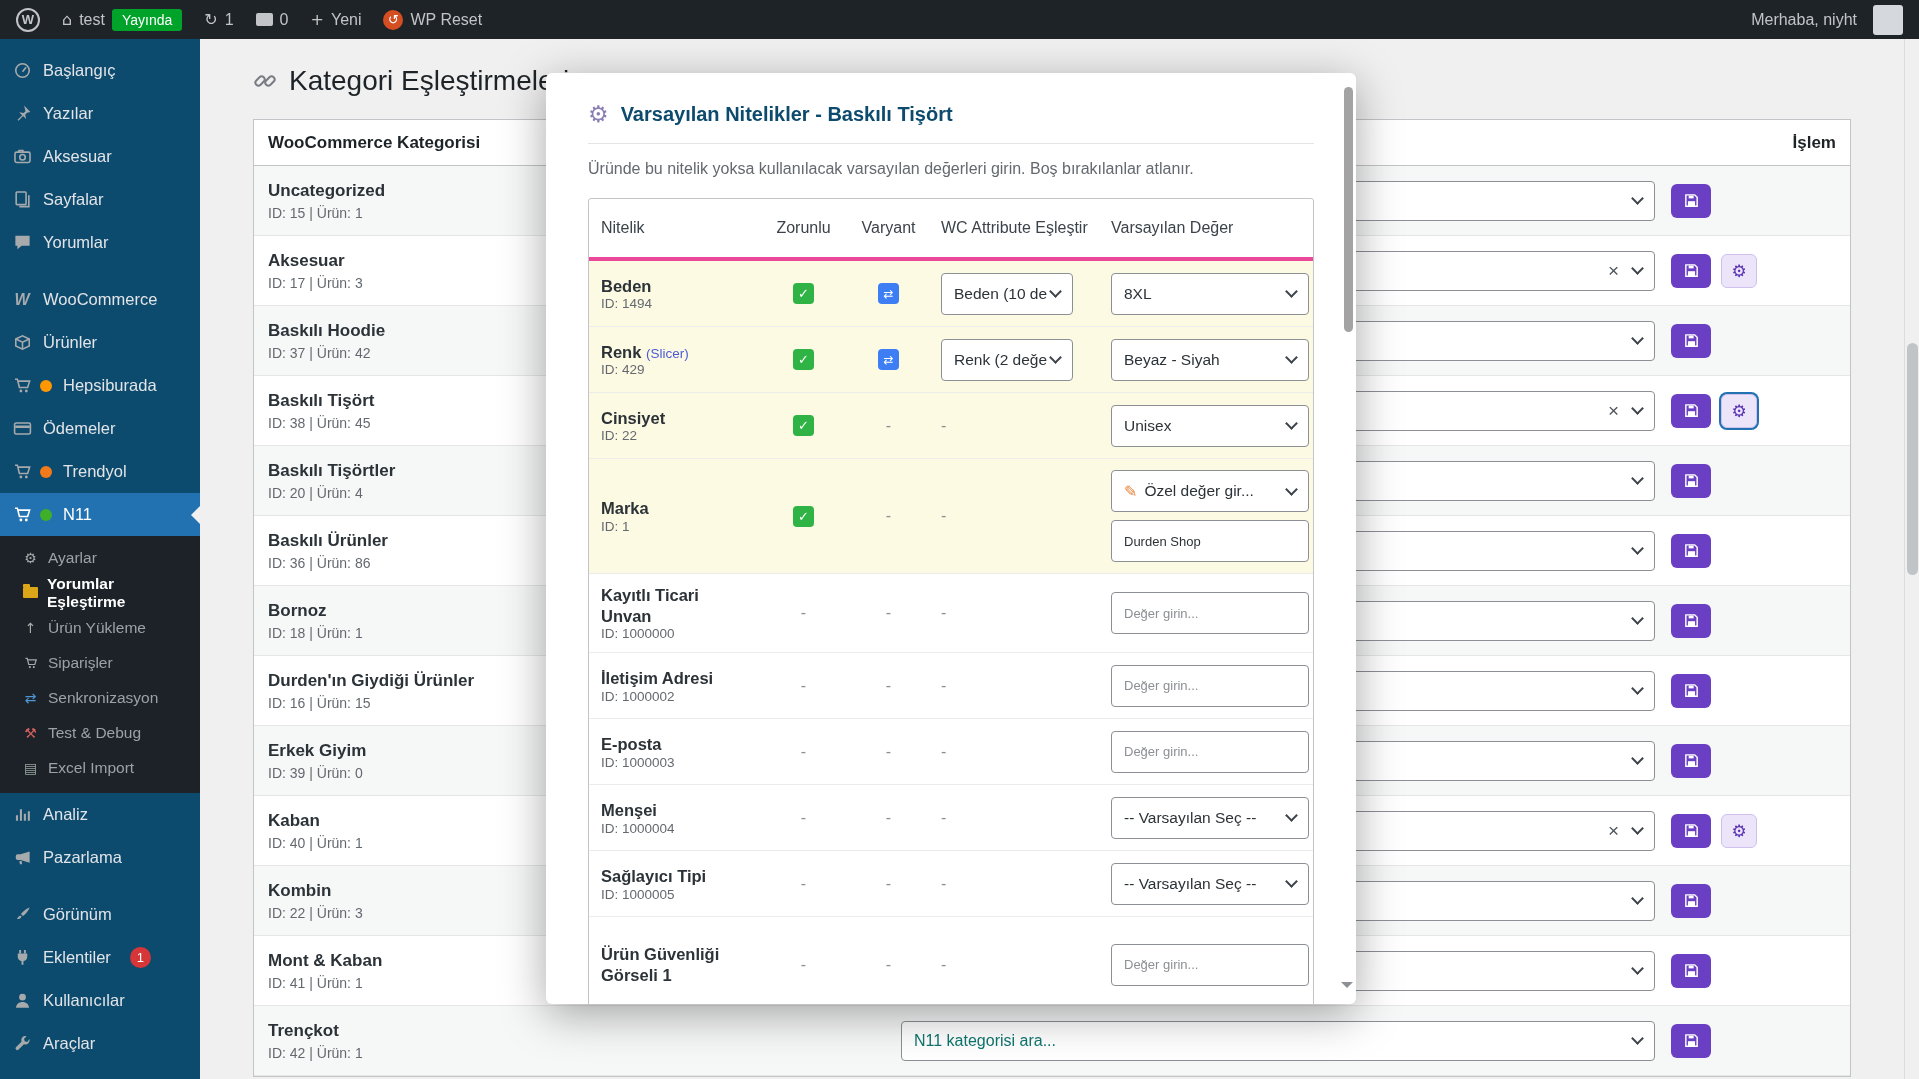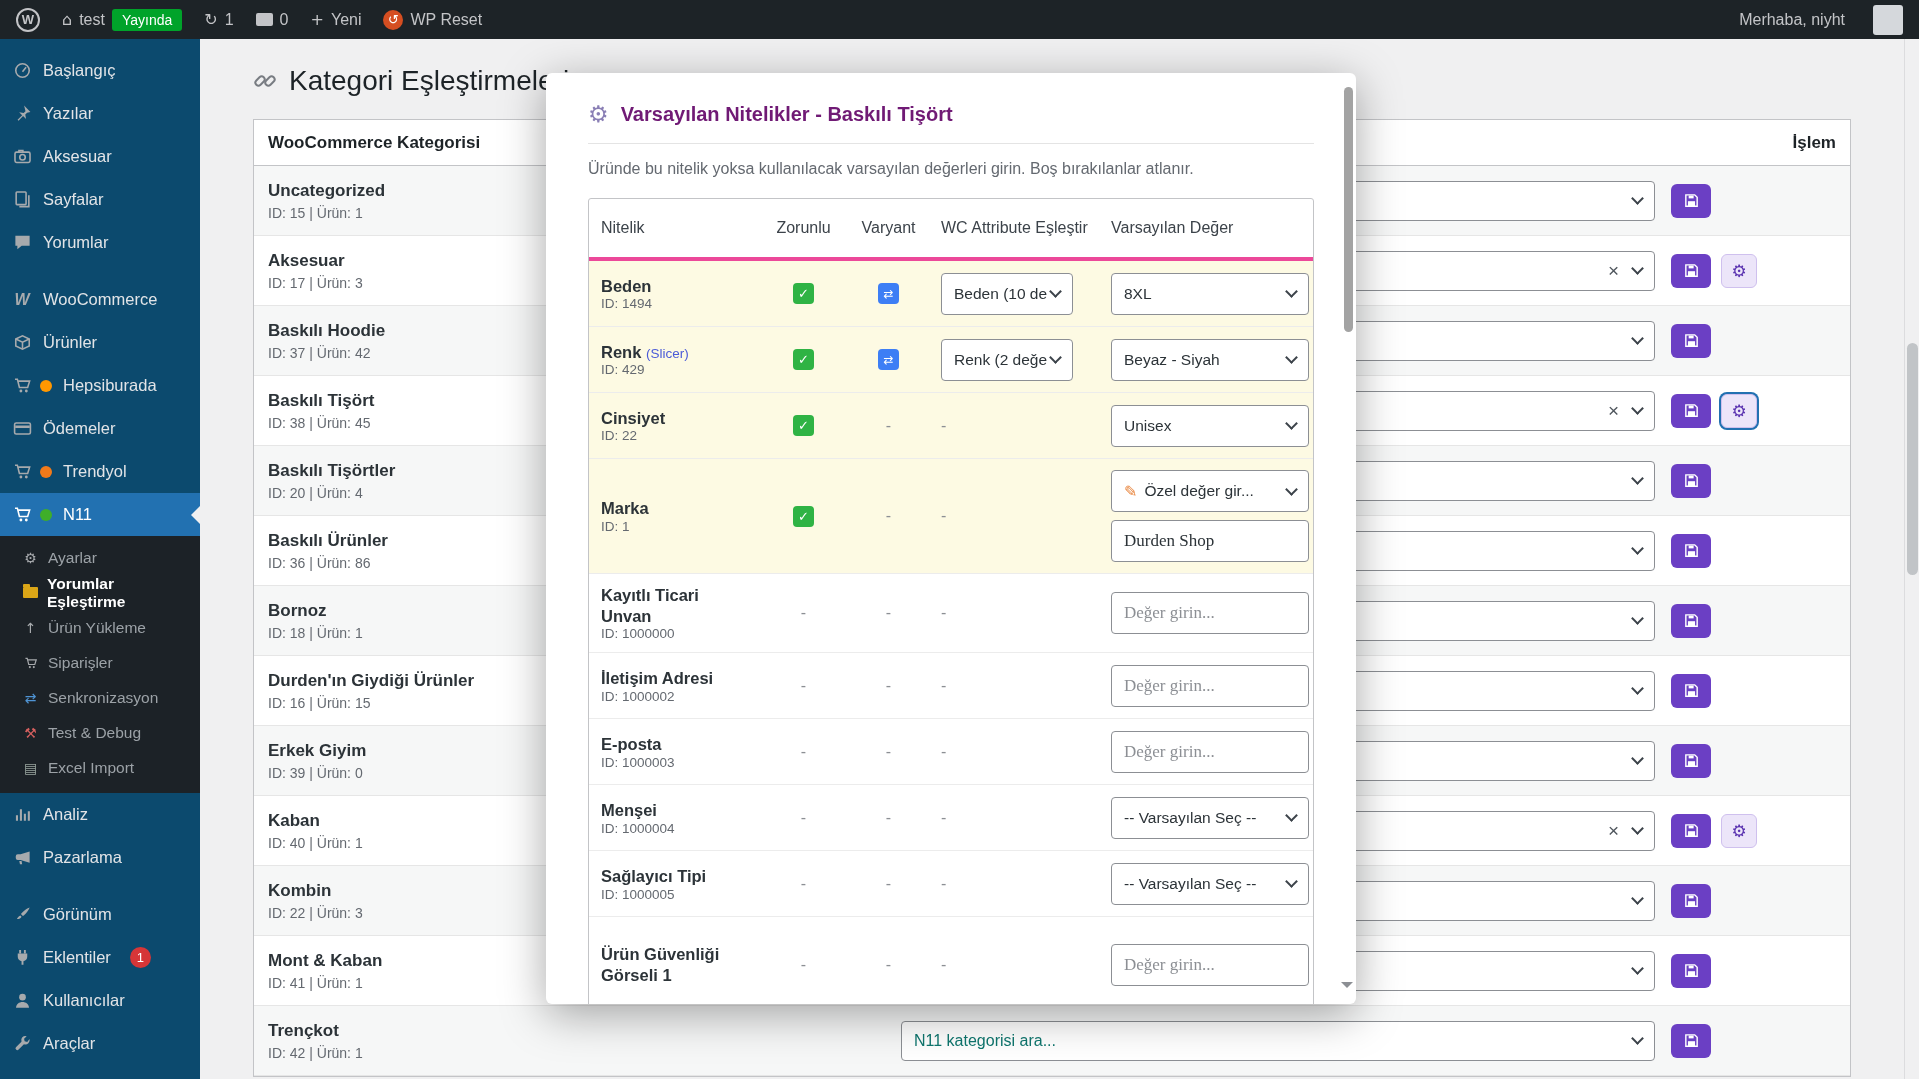--- a/index.html
+++ b/index.html
@@ -3,21 +3,21 @@
 <meta charset="utf-8">
 <style>
   * { box-sizing: border-box; margin: 0; padding: 0; }
   html,body { width:1919px; height:1079px; overflow:hidden; }
   body { font-family:"Liberation Sans","DejaVu Sans",sans-serif; background:#f0f0f1; color:#1d2327; }
 
   
   .adminbar { position:fixed; top:0; left:0; width:1919px; height:39px; background:#1d2327;
     color:#c3c4c7; display:flex; align-items:center; font-size:16px; z-index:100; padding:0 16px; }
   .ab-item { display:flex; align-items:center; gap:7px; margin-right:22px; cursor:pointer; white-space:nowrap; }
-  .ab-right { margin-left:auto; display:flex; align-items:center; gap:28px; }
+  .ab-right { margin-left:auto; display:flex; align-items:center; gap:16px; }
   .wp-logo { width:24px; height:24px; border:2px solid #c3c4c7; border-radius:50%; display:flex;
     align-items:center; justify-content:center; font-weight:bold; font-size:13px; color:#c3c4c7; }
   .badge-green { background:#00a32a; color:#fff; font-size:14px; padding:3px 10px; border-radius:3px; }
   .bubble { width:17px; height:13px; background:#c3c4c7; border-radius:2px; position:relative; display:inline-block; }
   .bubble::after { content:""; position:absolute; left:3px; bottom:-4px; border:4px solid transparent; border-top-color:#c3c4c7; border-left-width:2px; border-right-width:2px; }
   .wpreset-ico { width:20px; height:20px; background:#d54e21; border-radius:50%; color:#fff; display:flex;
     align-items:center; justify-content:center; font-size:13px; }
   .avatar { width:30px; height:30px; border-radius:3px; background:#d5d8dc; }
   .glyph { font-family:"DejaVu Sans",sans-serif; }
 
@@ -76,21 +76,21 @@
   .btn-save .svgi { width:17px; height:17px; }
   .btn-gear { width:36px; height:34px; background:#ece5f9; border:1px solid #cfc0ee; border-radius:6px;
     color:#5a32b0; font-size:17px; display:flex; align-items:center; justify-content:center; cursor:pointer; }
   .btn-gear.ring { box-shadow:0 0 0 2px #2271b1; }
 
   
   .modal { position:absolute; left:546px; top:73px; width:810px; height:931px; background:#fff;
     border-radius:6px; box-shadow:0 10px 45px rgba(0,0,0,.35); z-index:80; overflow:hidden; padding:28px 42px 0 42px; }
   .m-header { display:flex; align-items:center; gap:12px; padding-bottom:16px; border-bottom:1px solid #e4e4e4; }
   .m-gear { color:#8a7fb5; font-size:23px; }
-  .m-title { font-size:20px; font-weight:bold; color:#701a75; }
+  .m-title { font-size:20px; font-weight:bold; color:#0c4a6e; }
   .m-desc { margin-top:16px; font-size:16px; color:#646970; }
   .m-table { margin-top:20px; border:1px solid #c3c4c7; border-radius:3px; }
   .m-grid { display:grid; grid-template-columns:170px 85px 85px 170px 1fr; align-items:center; }
   .m-head-row { min-height:62px; border-bottom:4px solid #ec4899; font-size:16px; color:#3c434a; }
   .m-head-row > div { padding:10px 8px 10px 12px; }
   .m-row { min-height:66px; border-bottom:1px solid #ececec; font-size:16px; }
   .m-row > div { padding:11px 8px 11px 12px; }
   .m-row.hl { background:#fdfae3; }
   .m-name { font-weight:bold; color:#2c3338; font-size:16.5px; line-height:1.25; }
   .m-suffix { color:#4b5bd8; font-weight:normal; font-size:13.5px; }
@@ -98,22 +98,22 @@
   .cc { text-align:center; }
   .dash { color:#8c8f94; }
   .chip { width:21px; height:21px; border-radius:4px; display:inline-flex; align-items:center; justify-content:center;
     color:#fff; font-size:13px; }
   .chip-check { background:#2fb344; }
   .chip-var { background:#3d7ef5; font-size:12px; }
   .sel-wc { width:132px; height:42px; font-size:15.5px; }
   .sel-wc span:first-child { overflow:hidden; }
   .sel-def { width:198px; height:42px; font-size:15.5px; }
   .pencil { color:#e8833a; margin-right:7px; font-size:16px; }
-  .txt { width:198px; height:42px; border:1px solid #8c8f94; border-radius:4px; padding:0 12px; font-size:17px;
-    color:#2c3338; font-family:Liberation Serif, serif; background:#fff; }
+  .txt { width:198px; height:42px; border:1px solid #8c8f94; border-radius:4px; padding:0 12px; font-size:13px;
+    color:#2c3338; font-family:Liberation Sans, sans-serif; background:#fff; }
   .txt::placeholder { color:#8c8f94; }
   .stack > .txt { margin-top:8px; }
 
   .m-scroll { position:absolute; top:8px; right:3px; bottom:8px; width:10px; }
   .m-thumb { position:absolute; top:6px; right:0; width:9px; height:245px; background:#a3a3a3; border-radius:5px; }
   .m-arrow { position:absolute; bottom:2px; right:0; width:0; height:0; border:6px solid transparent; border-top-color:#8c8f94; }
 
   
   .pg-scroll { position:fixed; top:39px; right:0; width:15px; height:1040px; background:#f0f0f1; border-left:1px solid #dcdcde; z-index:95; }
   .pg-thumb { position:absolute; top:304px; left:2px; width:11px; height:232px; background:#c1c4c7; border-radius:6px; }

